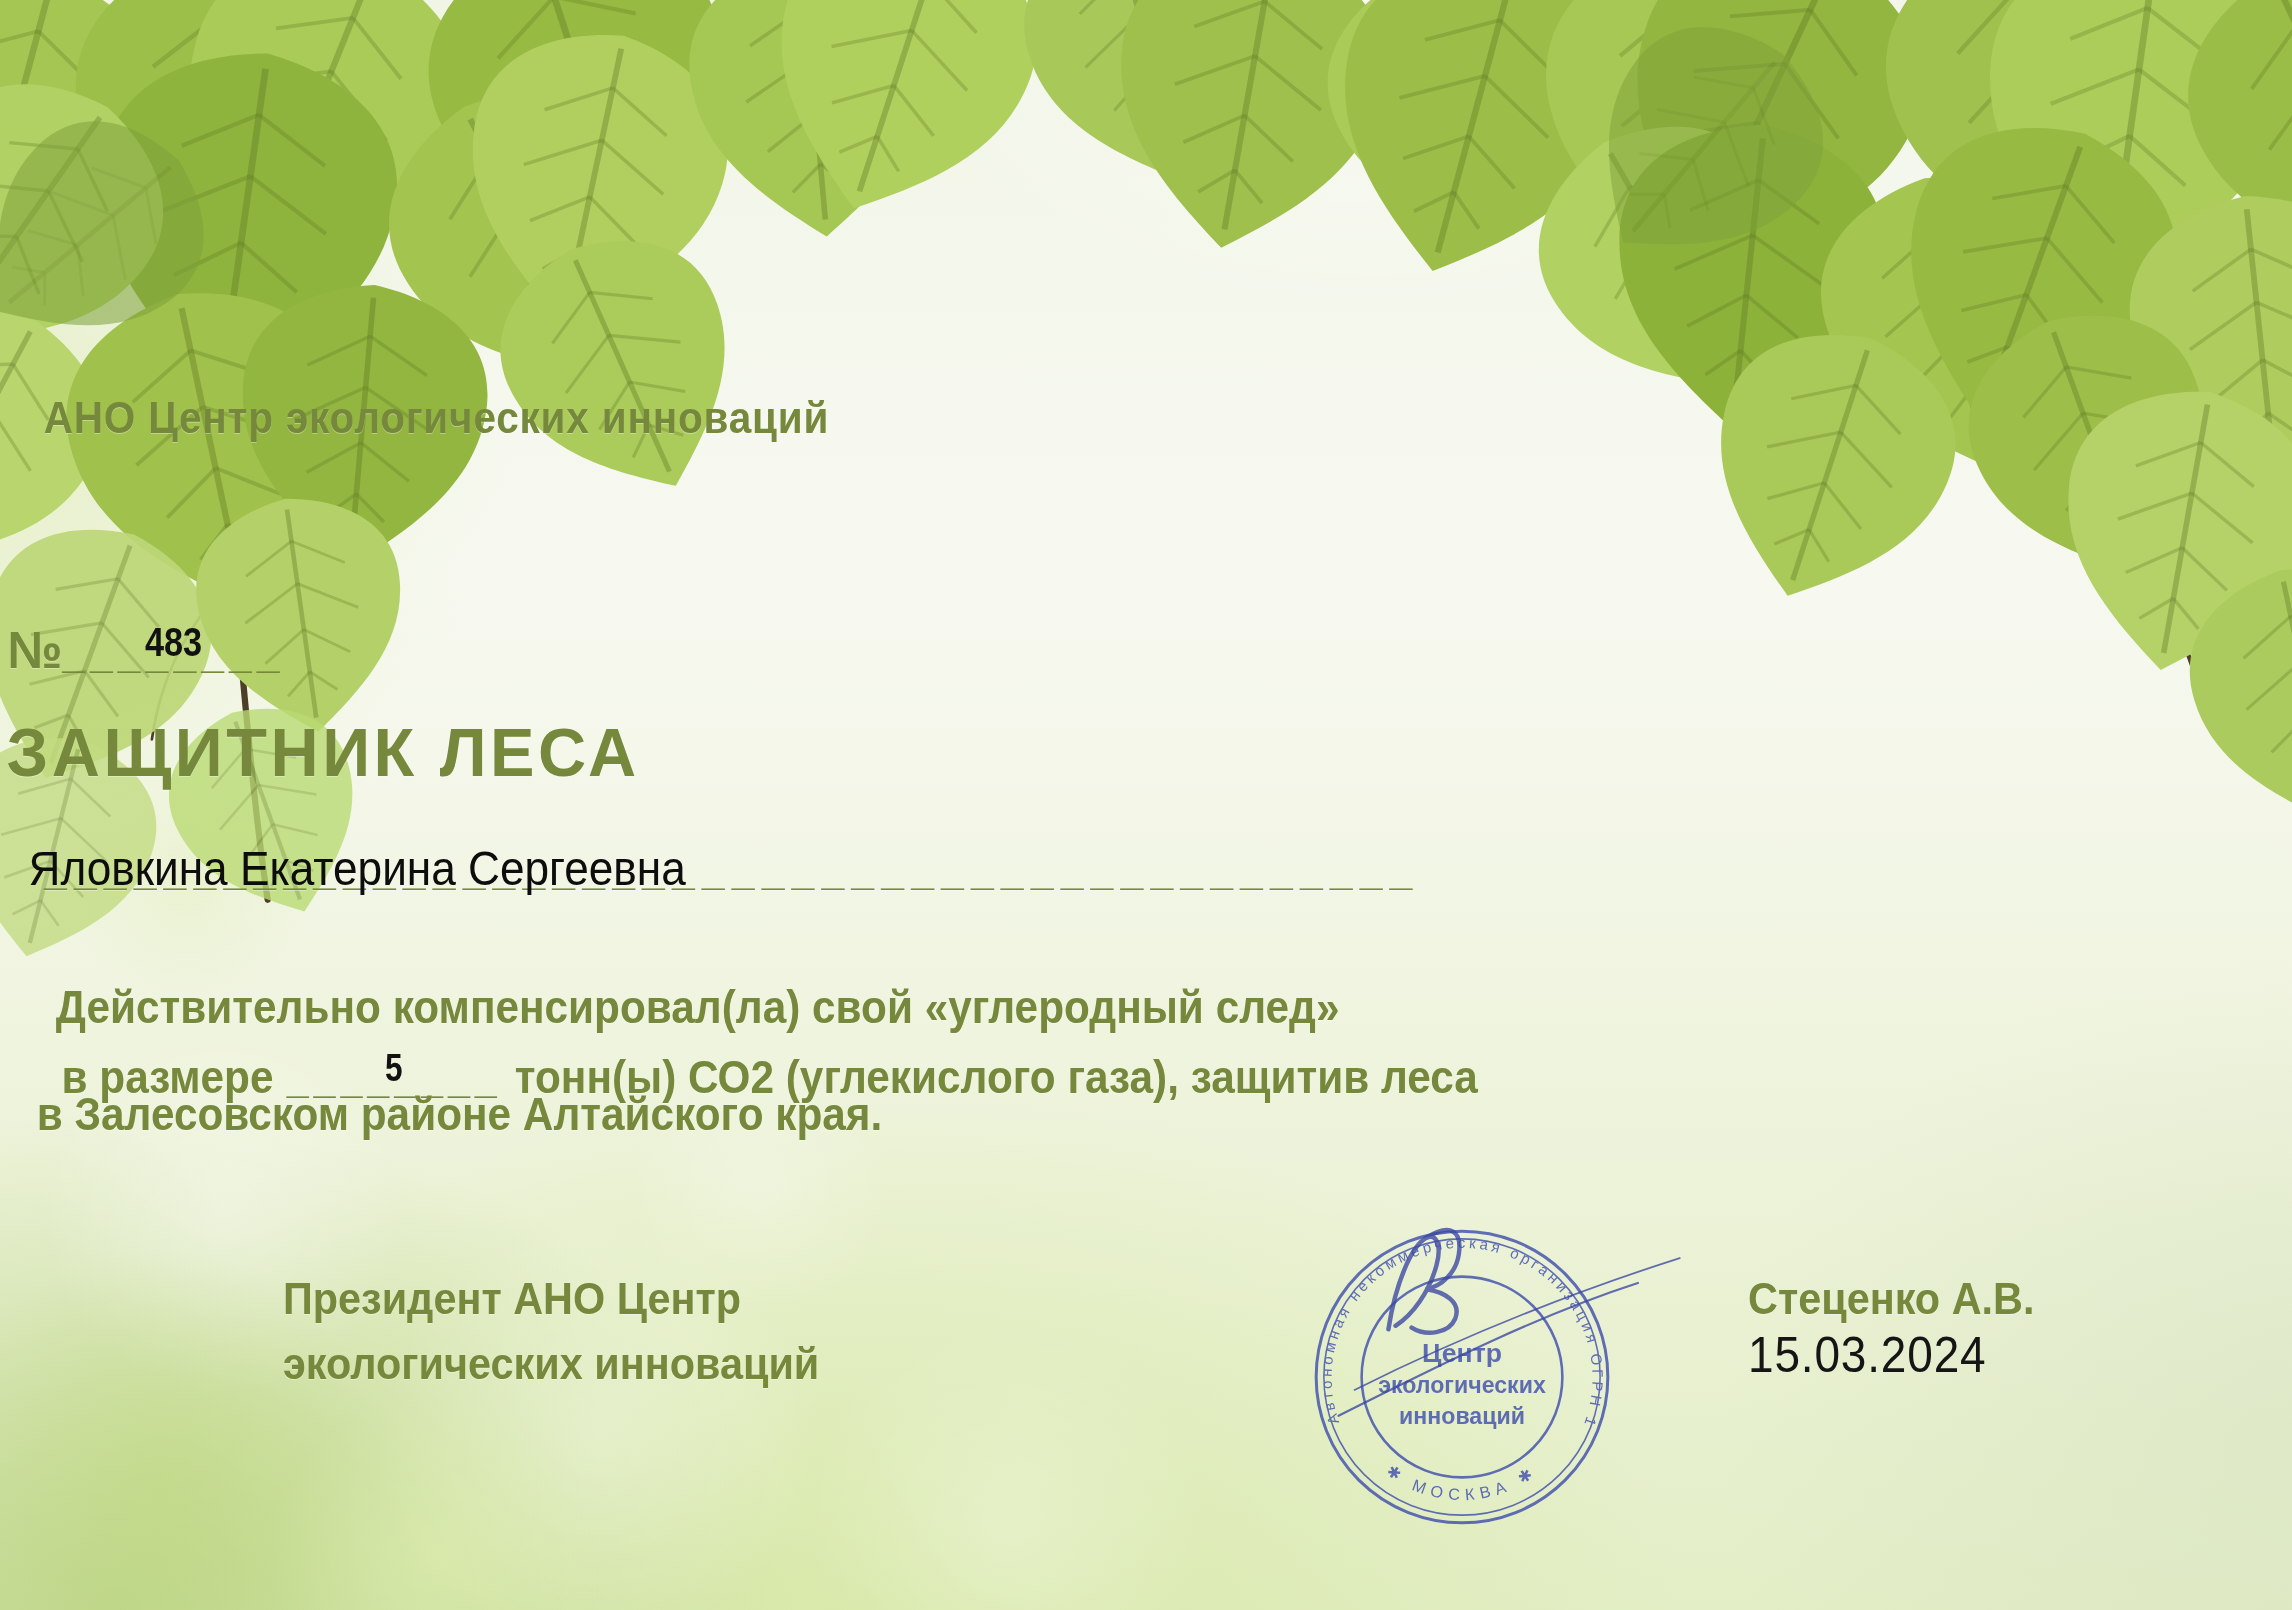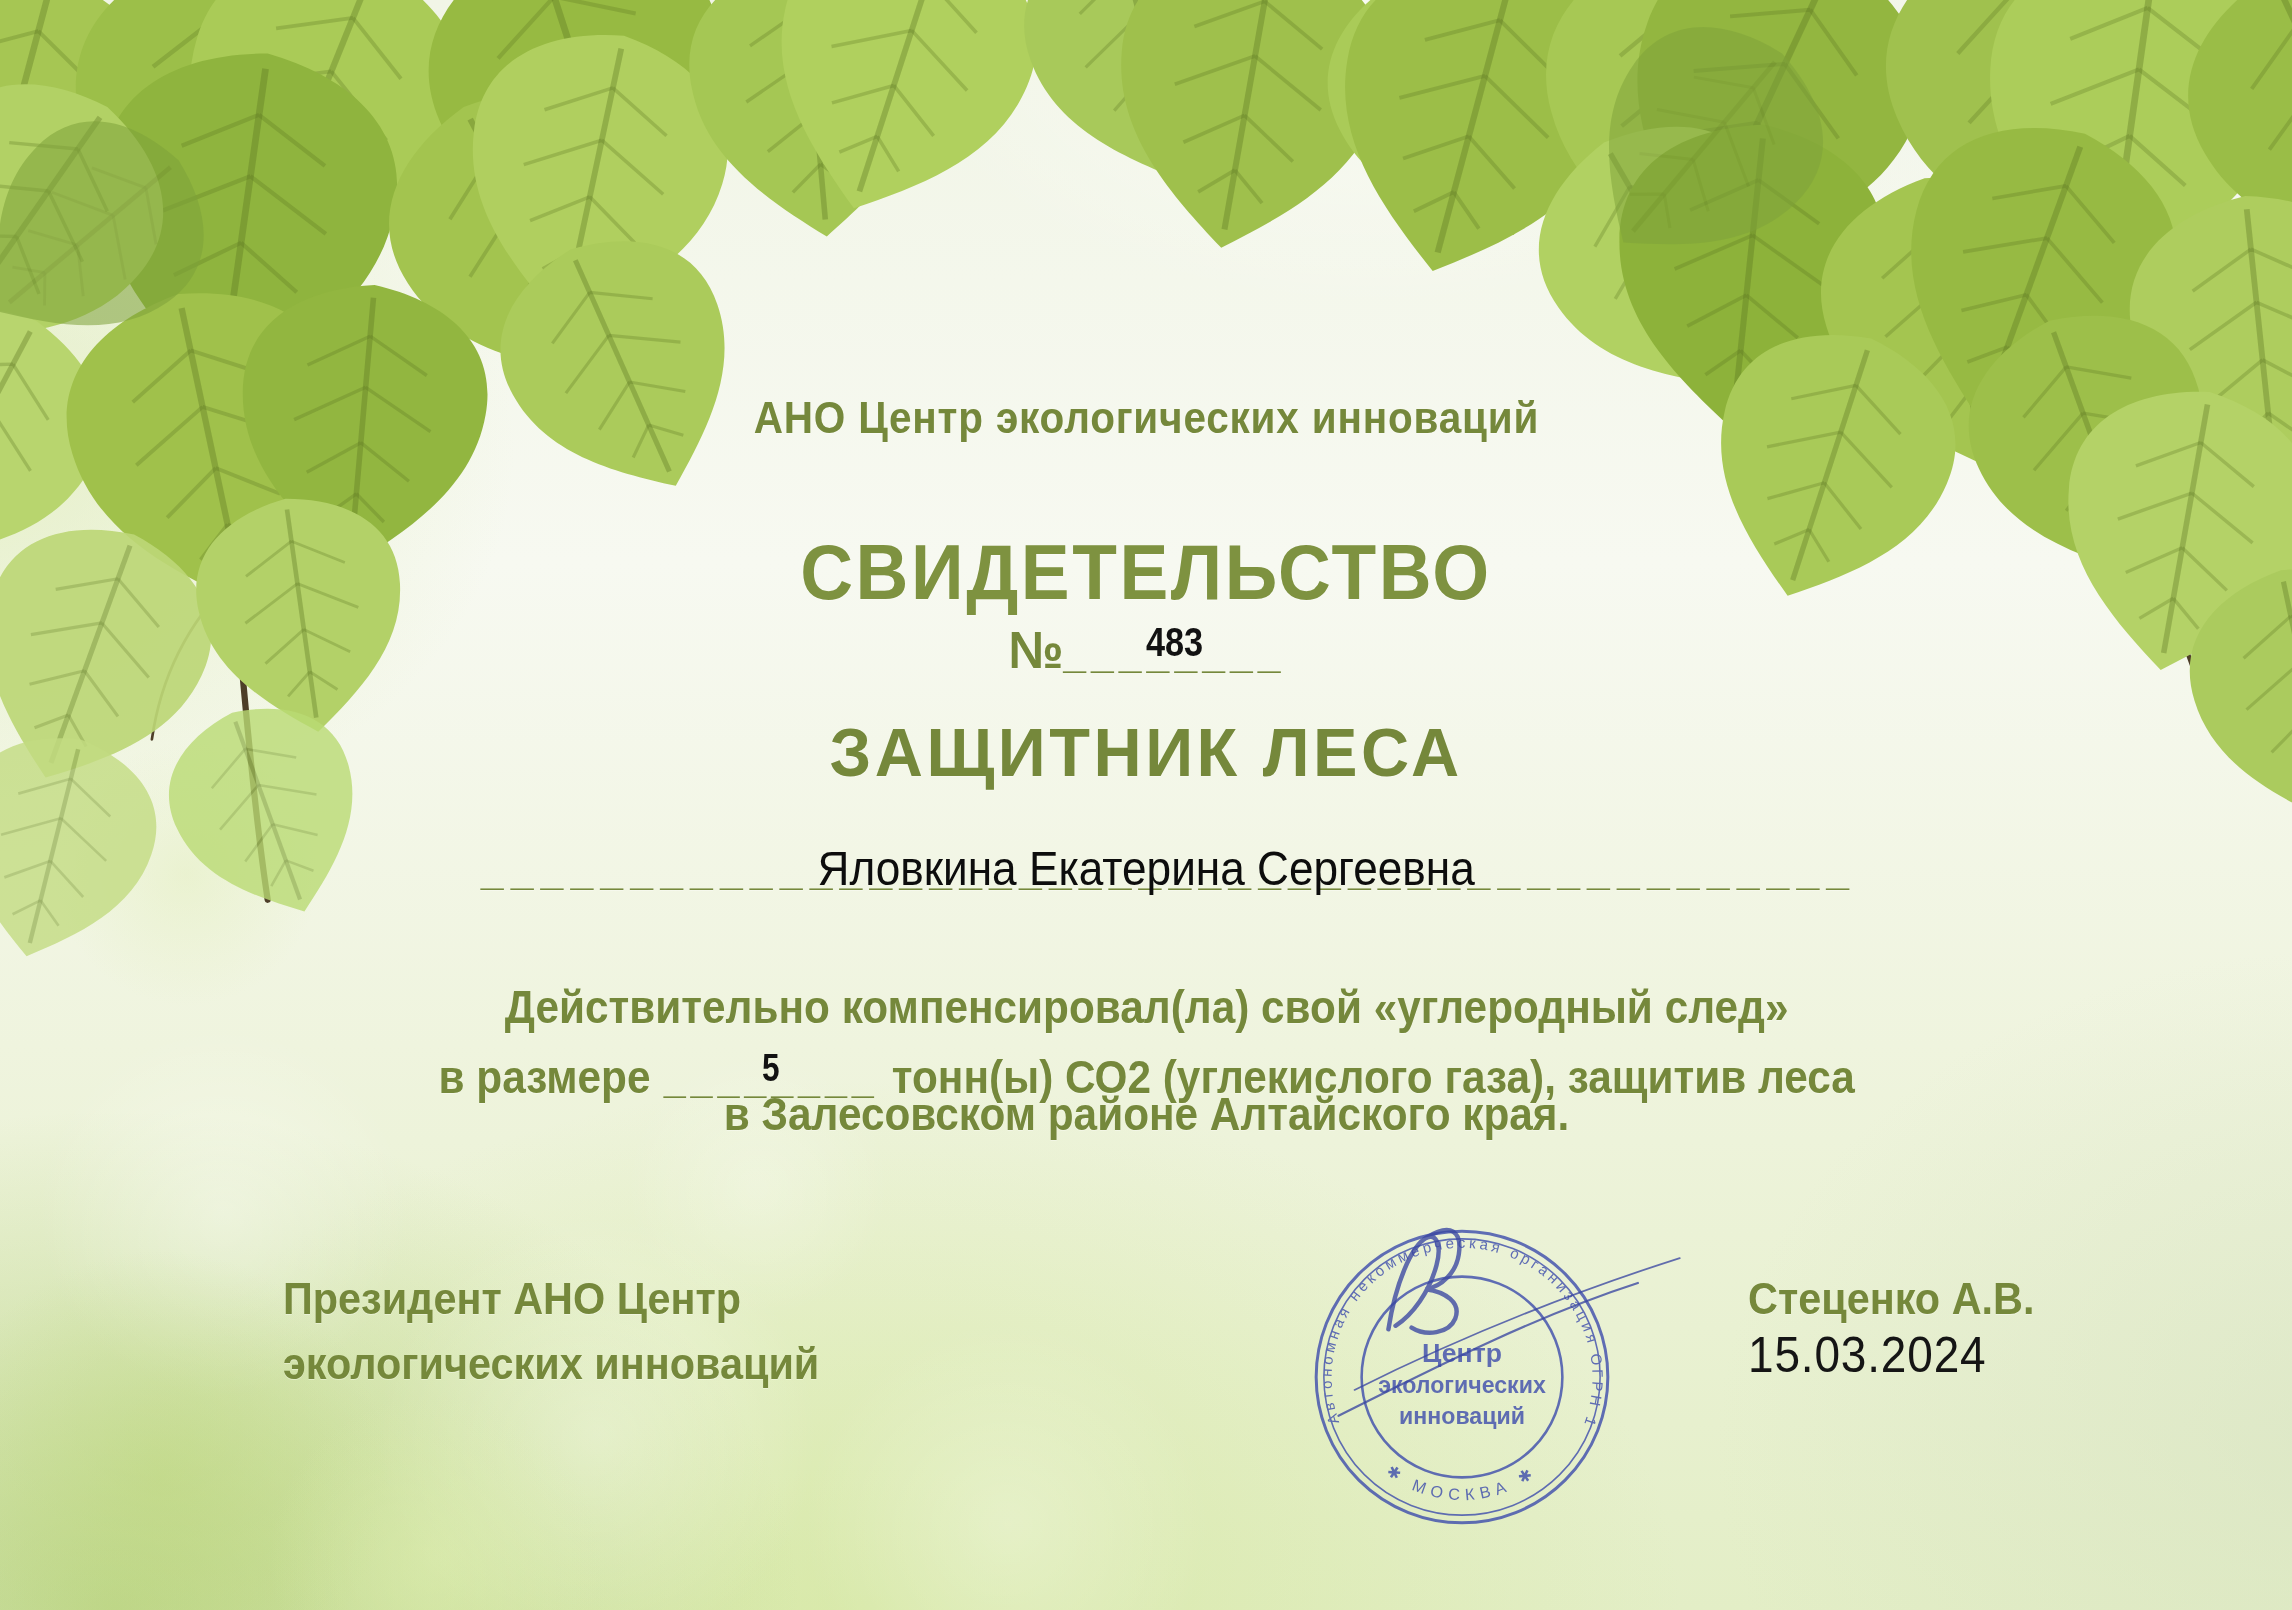--- a/index.html
+++ b/index.html
@@ -9,21 +9,21 @@
       radial-gradient(ellipse 980px 713px at 5% 100%, rgba(160,195,90,.55), transparent 70%),
       radial-gradient(ellipse 1158px 757px at 38% 100%, rgba(205,228,140,.50), transparent 70%),
       radial-gradient(ellipse 802px 579px at -2% 28%, rgba(208,228,150,.45), transparent 70%),
       radial-gradient(ellipse 891px 713px at 102% 90%, rgba(210,222,190,.45), transparent 70%),
       radial-gradient(ellipse 713px 446px at 60% 0%, rgba(255,255,255,.55), transparent 70%),
       radial-gradient(ellipse 624px 446px at 95% 5%, rgba(248,250,250,.6), transparent 70%),
       linear-gradient(180deg,#f1f5e6 0%,#f7f9f1 35%,#eff4de 65%,#e3eec6 100%);
   }
   .bokeh{position:absolute;border-radius:50%;pointer-events:none;}
   .leaves{position:absolute;left:0;top:0;pointer-events:none;}
-  .center-line{position:absolute;left:0;width:100%;text-align:center;white-space:nowrap;}
+  .center-line{position:absolute;left:0;width:100%;text-align:left;white-space:nowrap;}
   .cond{display:inline-block;transform:scaleX(.9);transform-origin:center;white-space:nowrap;}
   .cond-l{display:inline-block;transform:scaleX(.92);transform-origin:left;white-space:nowrap;}
   .green{color:#75883b;font-weight:700;text-shadow:0 0.9px 0 rgba(255,255,255,.35);}
   .title-green{color:#7e9240;}
   .black{color:#151515;}
   .org{font-size:45px;letter-spacing:0.9px;}
   .title{font-size:77px;letter-spacing:2.7px;transform:scaleX(.95);}
   .award{font-size:68px;letter-spacing:3.6px;transform:scaleX(.98);}
   .numrow{display:inline-flex;align-items:baseline;transform:scaleX(.95);}
   .num-prefix{font-size:52px;}
@@ -113,23 +113,20 @@
     <use href="#leaf" transform="translate(2300,360) rotate(-20) scale(2.3)" style="color:#9dbf4a"></use>
     <use href="#leaf" transform="translate(2480,440) rotate(10) scale(2.4)" style="color:#b4d267"></use>
     <use href="#leaf" transform="translate(2560,640) rotate(-12) scale(2.2)" style="color:#abcb5e"></use>
     <use href="#leaf" transform="translate(2000,60) rotate(40) scale(2.1)" style="color:#7ea23a" opacity=".5"></use>
   </svg>
 
   <div class="center-line" style="top:392px">
     <span class="cond green org">АНО Центр экологических инноваций</span>
   </div>
 
-  <div class="center-line" style="top:528px">
-    <span class="cond green title-green title">СВИДЕТЕЛЬСТВО</span>
-  </div>
 
   <div class="center-line" style="top:620px">
     <span class="numrow">
       <span class="green num-prefix">№</span>
       <span class="blank-wrap">
         <span class="blank">________</span>
         <span class="fill-value">483</span>
       </span>
     </span>
   </div>

